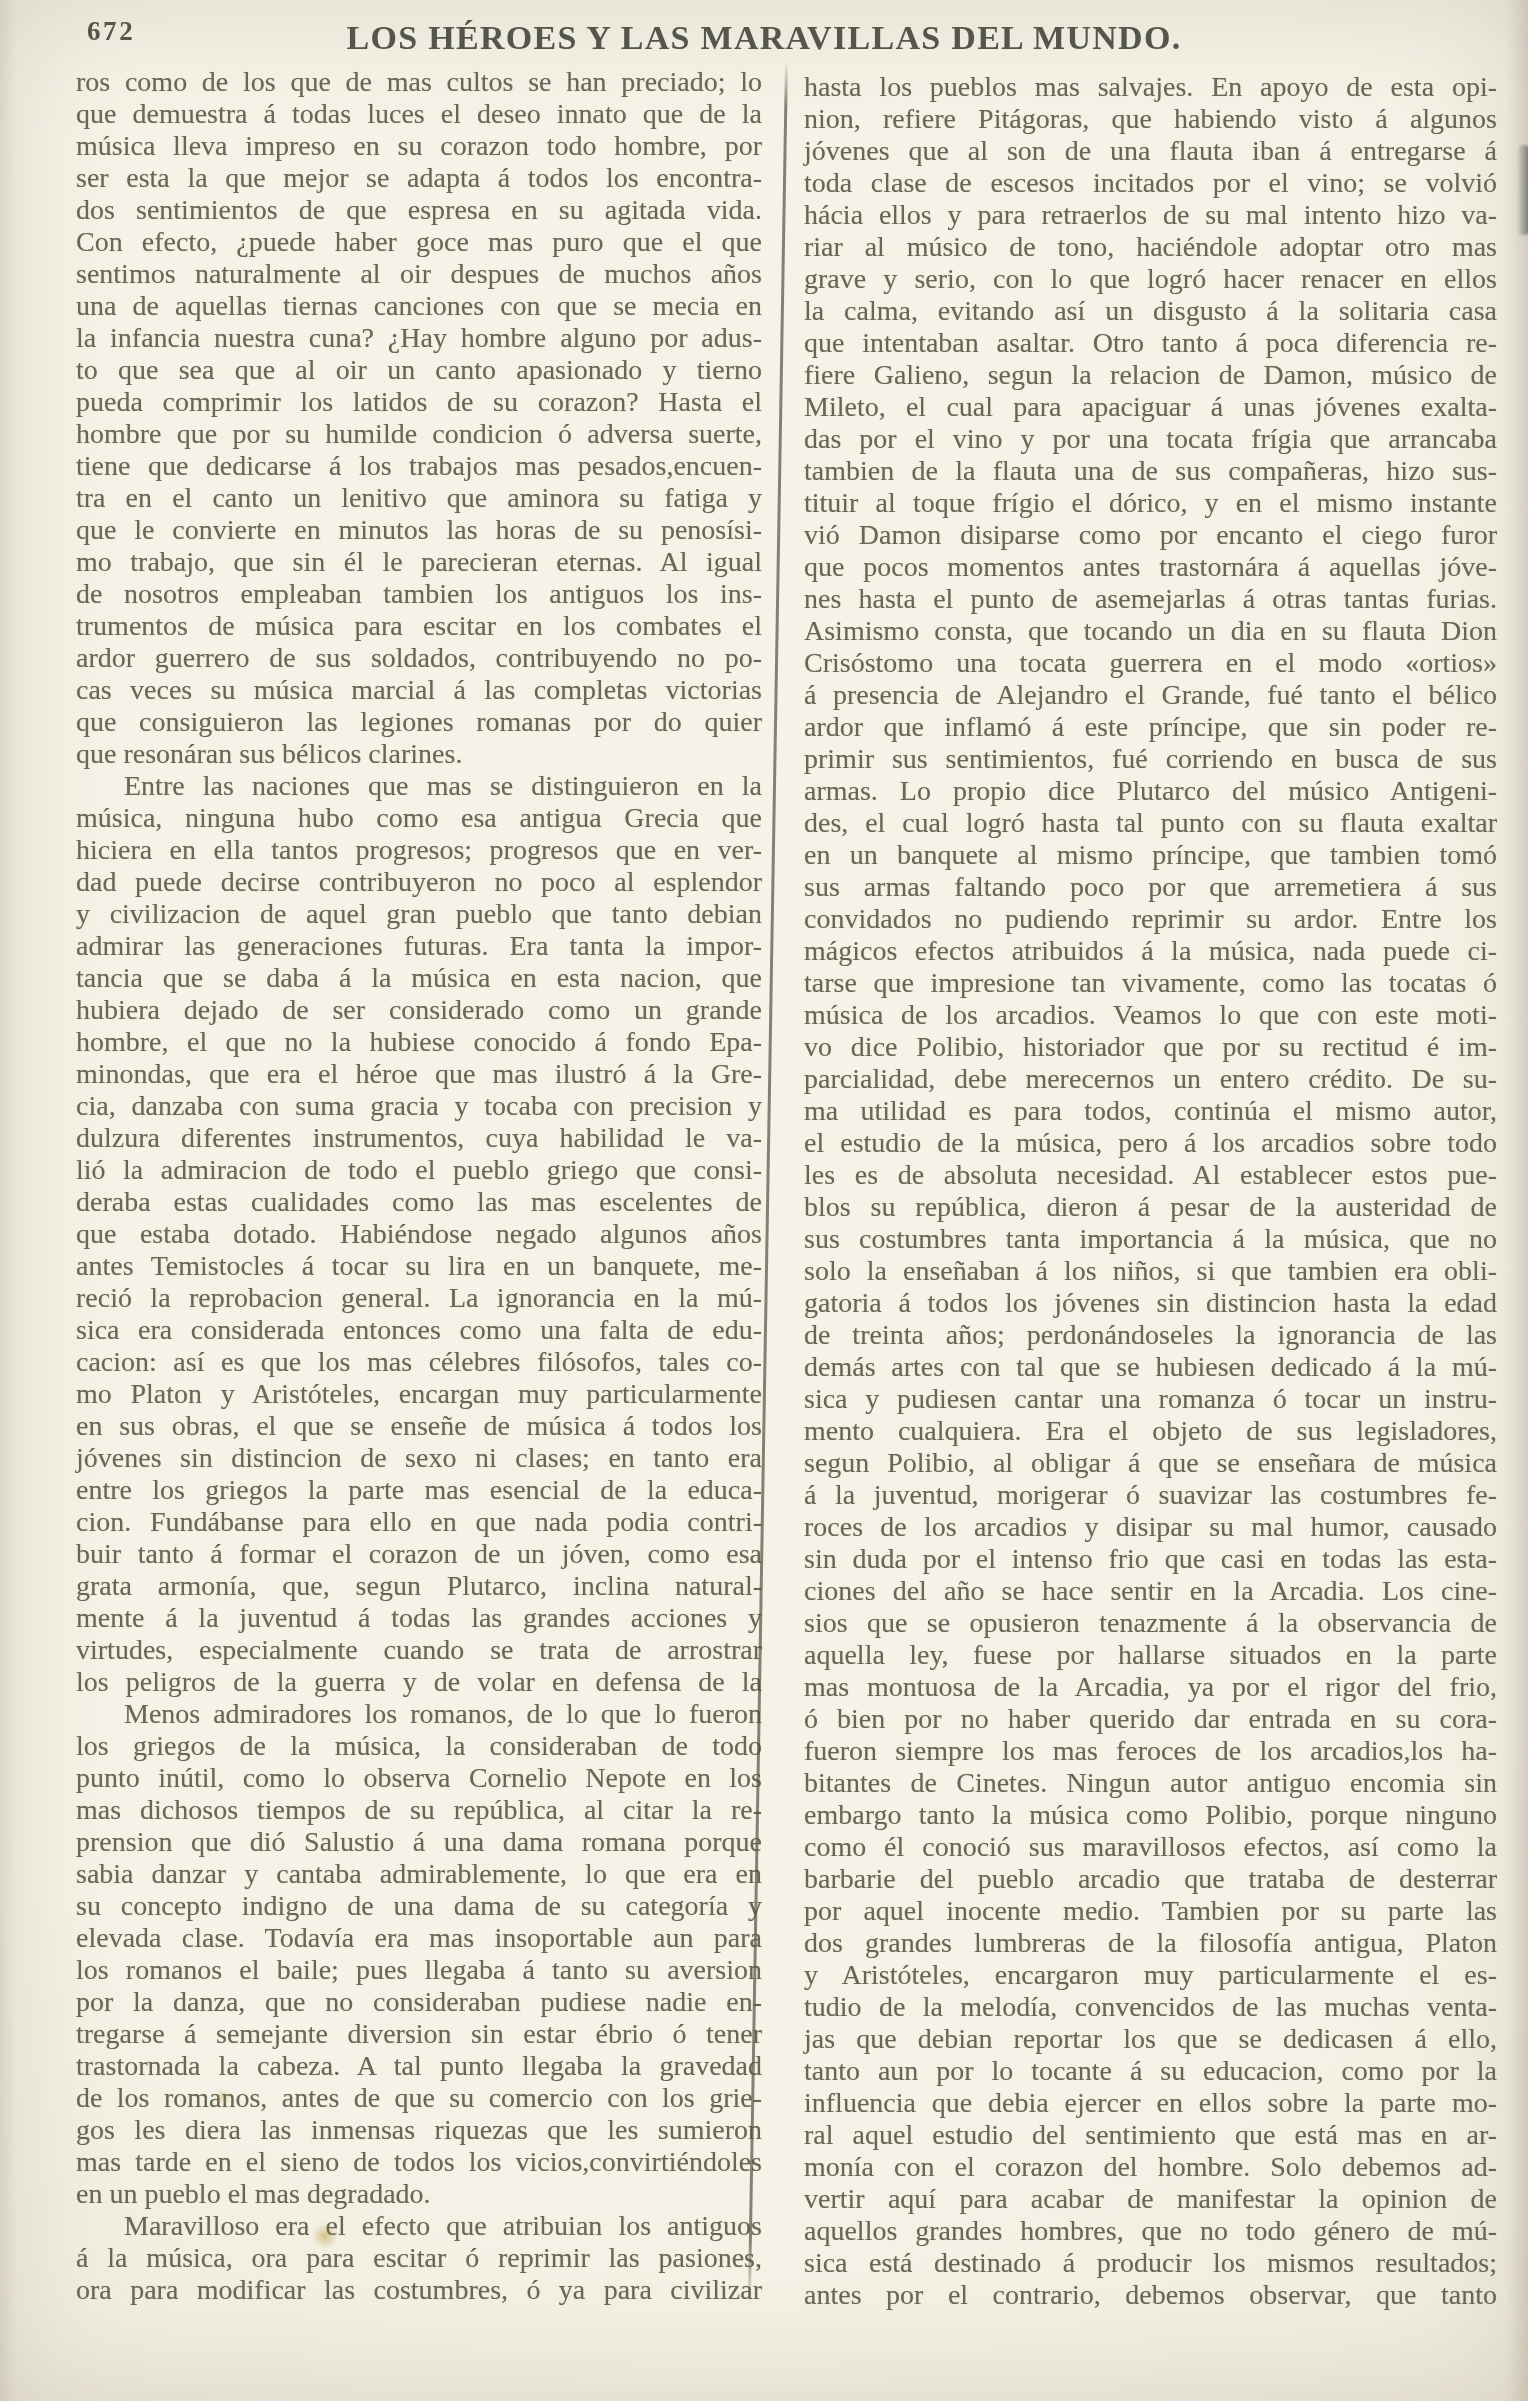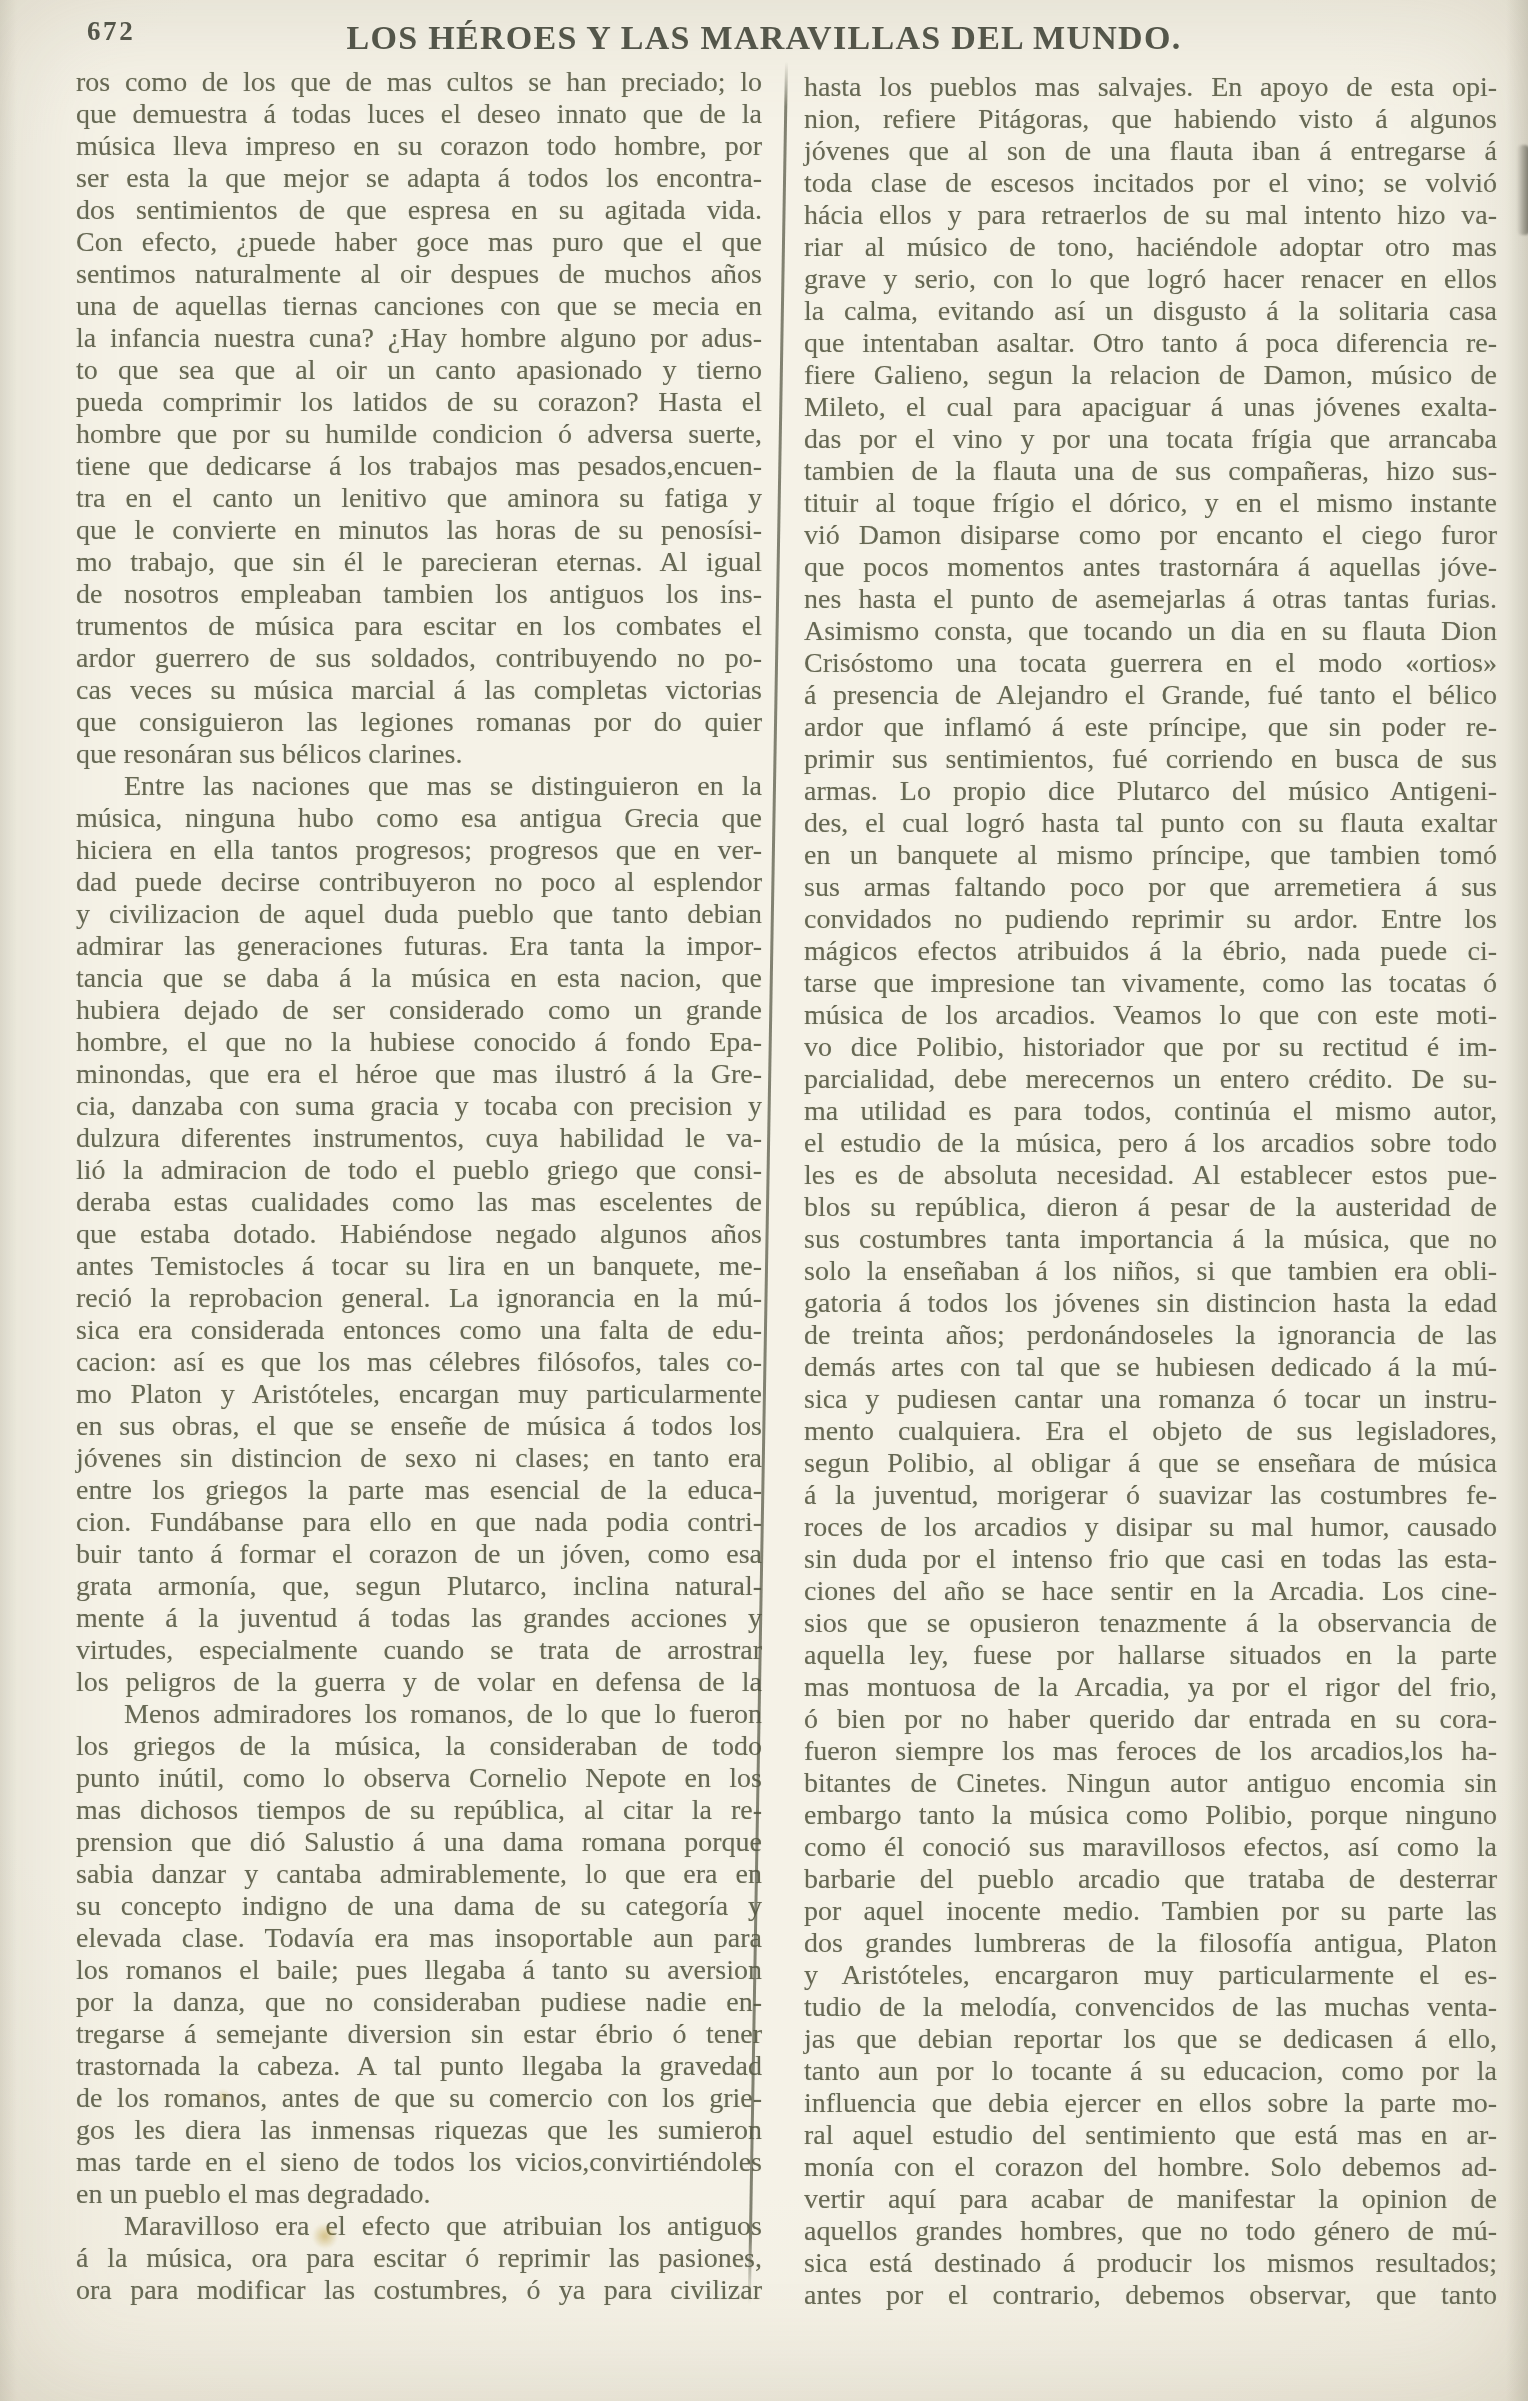--- a/index.html
+++ b/index.html
@@ -97,21 +97,21 @@
       <div class="line">de nosotros empleaban tambien los antiguos los ins-</div>
       <div class="line">trumentos de música para escitar en los combates el</div>
       <div class="line">ardor guerrero de sus soldados, contribuyendo no po-</div>
       <div class="line">cas veces su música marcial á las completas victorias</div>
       <div class="line">que consiguieron las legiones romanas por do quier</div>
       <div class="line last">que resonáran sus bélicos clarines.</div>
       <div class="line indent">Entre las naciones que mas se distinguieron en la</div>
       <div class="line">música, ninguna hubo como esa antigua Grecia que</div>
       <div class="line">hiciera en ella tantos progresos; progresos que en ver-</div>
       <div class="line">dad puede decirse contribuyeron no poco al esplendor</div>
-      <div class="line">y civilizacion de aquel duda pueblo que tanto debian</div>
+      <div class="line">y civilizacion de aquel gran pueblo que tanto debian</div>
       <div class="line">admirar las generaciones futuras. Era tanta la impor-</div>
       <div class="line">tancia que se daba á la música en esta nacion, que</div>
       <div class="line">hubiera dejado de ser considerado como un grande</div>
       <div class="line">hombre, el que no la hubiese conocido á fondo Epa-</div>
       <div class="line">minondas, que era el héroe que mas ilustró á la Gre-</div>
       <div class="line">cia, danzaba con suma gracia y tocaba con precision y</div>
       <div class="line">dulzura diferentes instrumentos, cuya habilidad le va-</div>
       <div class="line">lió la admiracion de todo el pueblo griego que consi-</div>
       <div class="line">deraba estas cualidades como las mas escelentes de</div>
       <div class="line">que estaba dotado. Habiéndose negado algunos años</div>
@@ -173,21 +173,21 @@
       <div class="line">Asimismo consta, que tocando un dia en su flauta Dion</div>
       <div class="line">Crisóstomo una tocata guerrera en el modo «ortios»</div>
       <div class="line">á presencia de Alejandro el Grande, fué tanto el bélico</div>
       <div class="line">ardor que inflamó á este príncipe, que sin poder re-</div>
       <div class="line">primir sus sentimientos, fué corriendo en busca de sus</div>
       <div class="line">armas. Lo propio dice Plutarco del músico Antigeni-</div>
       <div class="line">des, el cual logró hasta tal punto con su flauta exaltar</div>
       <div class="line">en un banquete al mismo príncipe, que tambien tomó</div>
       <div class="line">sus armas faltando poco por que arremetiera á sus</div>
       <div class="line">convidados no pudiendo reprimir su ardor. Entre los</div>
-      <div class="line">mágicos efectos atribuidos á la ébrio, nada puede ci-</div>
+      <div class="line">mágicos efectos atribuidos á la música, nada puede ci-</div>
       <div class="line">tarse que impresione tan vivamente, como las tocatas ó</div>
       <div class="line">música de los arcadios. Veamos lo que con este moti-</div>
       <div class="line">vo dice Polibio, historiador que por su rectitud é im-</div>
       <div class="line">parcialidad, debe merecernos un entero crédito. De su-</div>
       <div class="line">ma utilidad es para todos, continúa el mismo autor,</div>
       <div class="line">el estudio de la música, pero á los arcadios sobre todo</div>
       <div class="line">les es de absoluta necesidad. Al establecer estos pue-</div>
       <div class="line">blos su república, dieron á pesar de la austeridad de</div>
       <div class="line">sus costumbres tanta importancia á la música, que no</div>
       <div class="line">solo la enseñaban á los niños, si que tambien era obli-</div>

